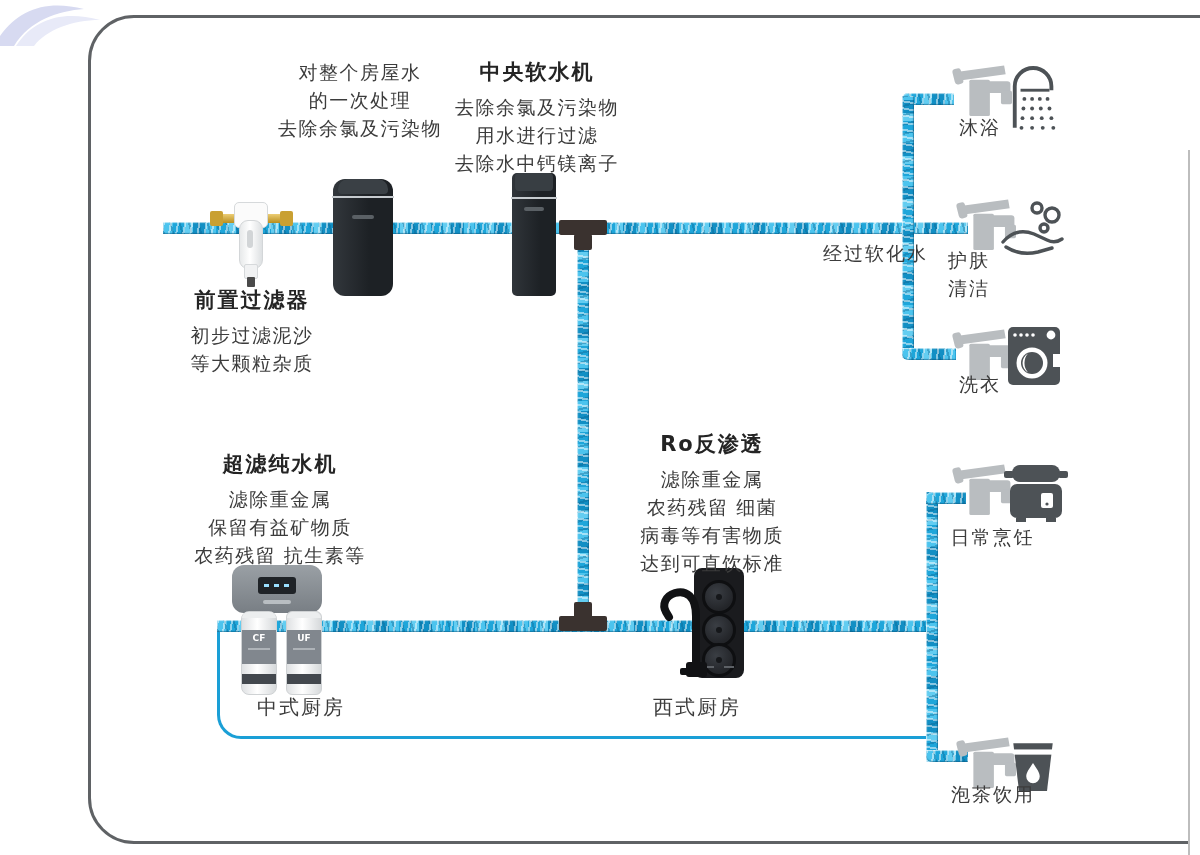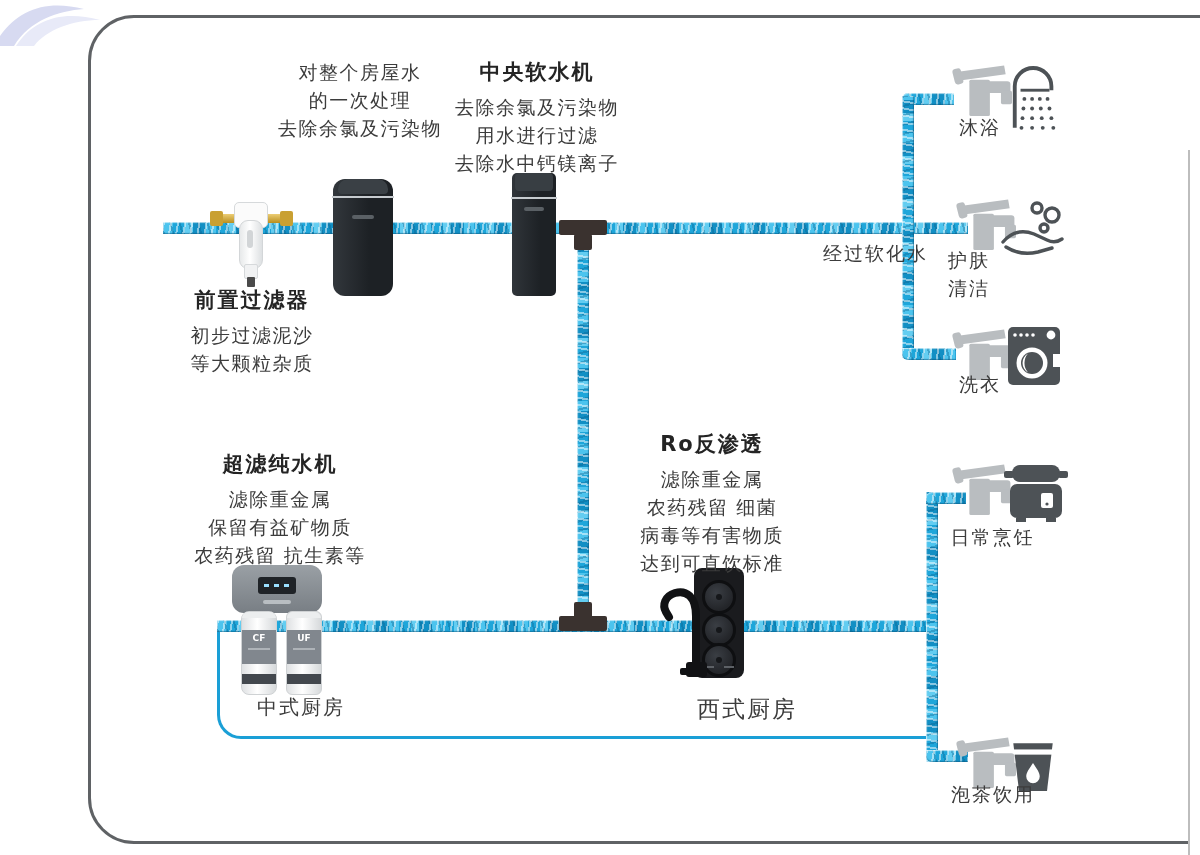--- a/index.html
+++ b/index.html
@@ -239,21 +239,21 @@
   <div class="blk" style="left:610px;top:430px;width:204px;text-align:center;">
     <div class="t">Ro反渗透</div>
     <div class="l">滤除重金属</div>
     <div class="l">农药残留 细菌</div>
     <div class="l">病毒等有害物质</div>
     <div class="l">达到可直饮标准</div>
   </div>
 
   <div class="lbl" style="left:797px;top:241px;margin-left:26px;">经过软化水</div>
   <div class="lbl" style="left:221px;top:694px;width:120px;text-align:center;font-size:20px;padding-left:20px;">中式厨房</div>
-  <div class="lbl" style="left:697px;top:694px;width:120px;font-size:23px;">西式厨房</div>
+  <div class="lbl" style="left:637px;top:694px;width:120px;text-align:center;font-size:20px;">西式厨房</div>
 
   <svg class="faucet" style="left:938px;top:56px;" width="88" height="60">
       <use href="#sym-faucet"></use>
     </svg>
   <svg class="appl" style="left:1008px;top:60px;" width="54" height="72">
       <use href="#sym-shower"></use>
     </svg>
   <div class="lbl center" style="left:925px;top:115px;width:110px;">沐浴</div>
 
   <svg class="faucet" style="left:942px;top:190px;" width="88" height="60">

